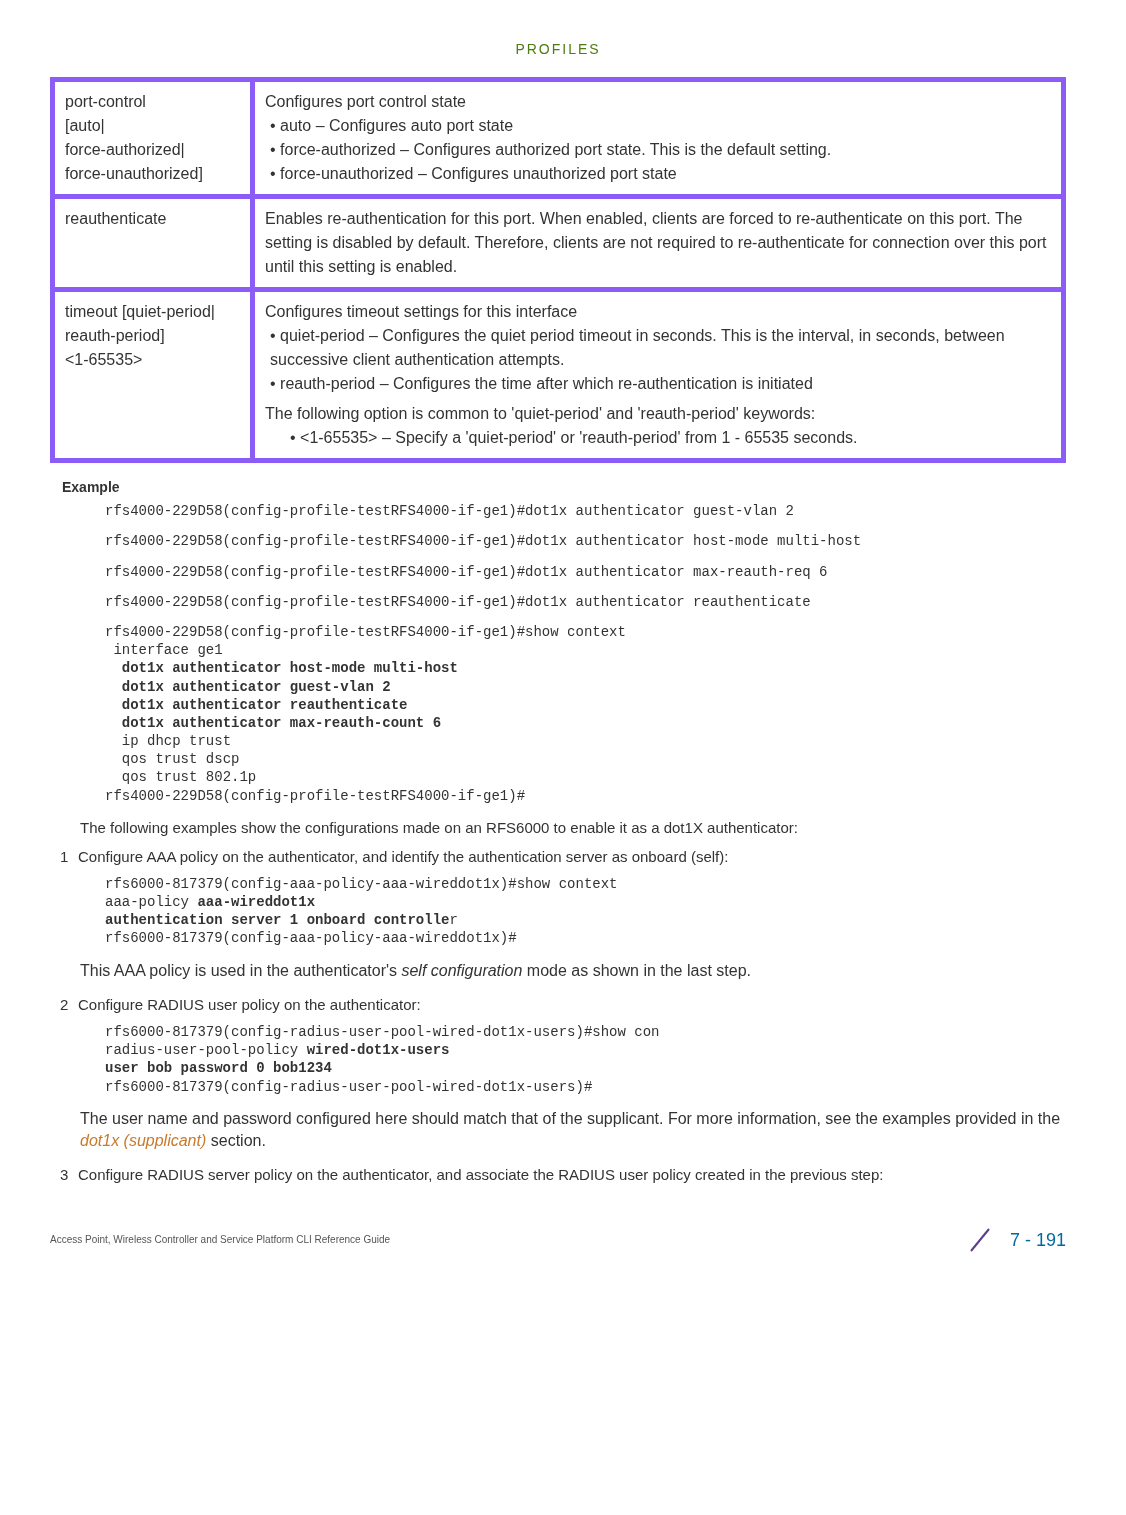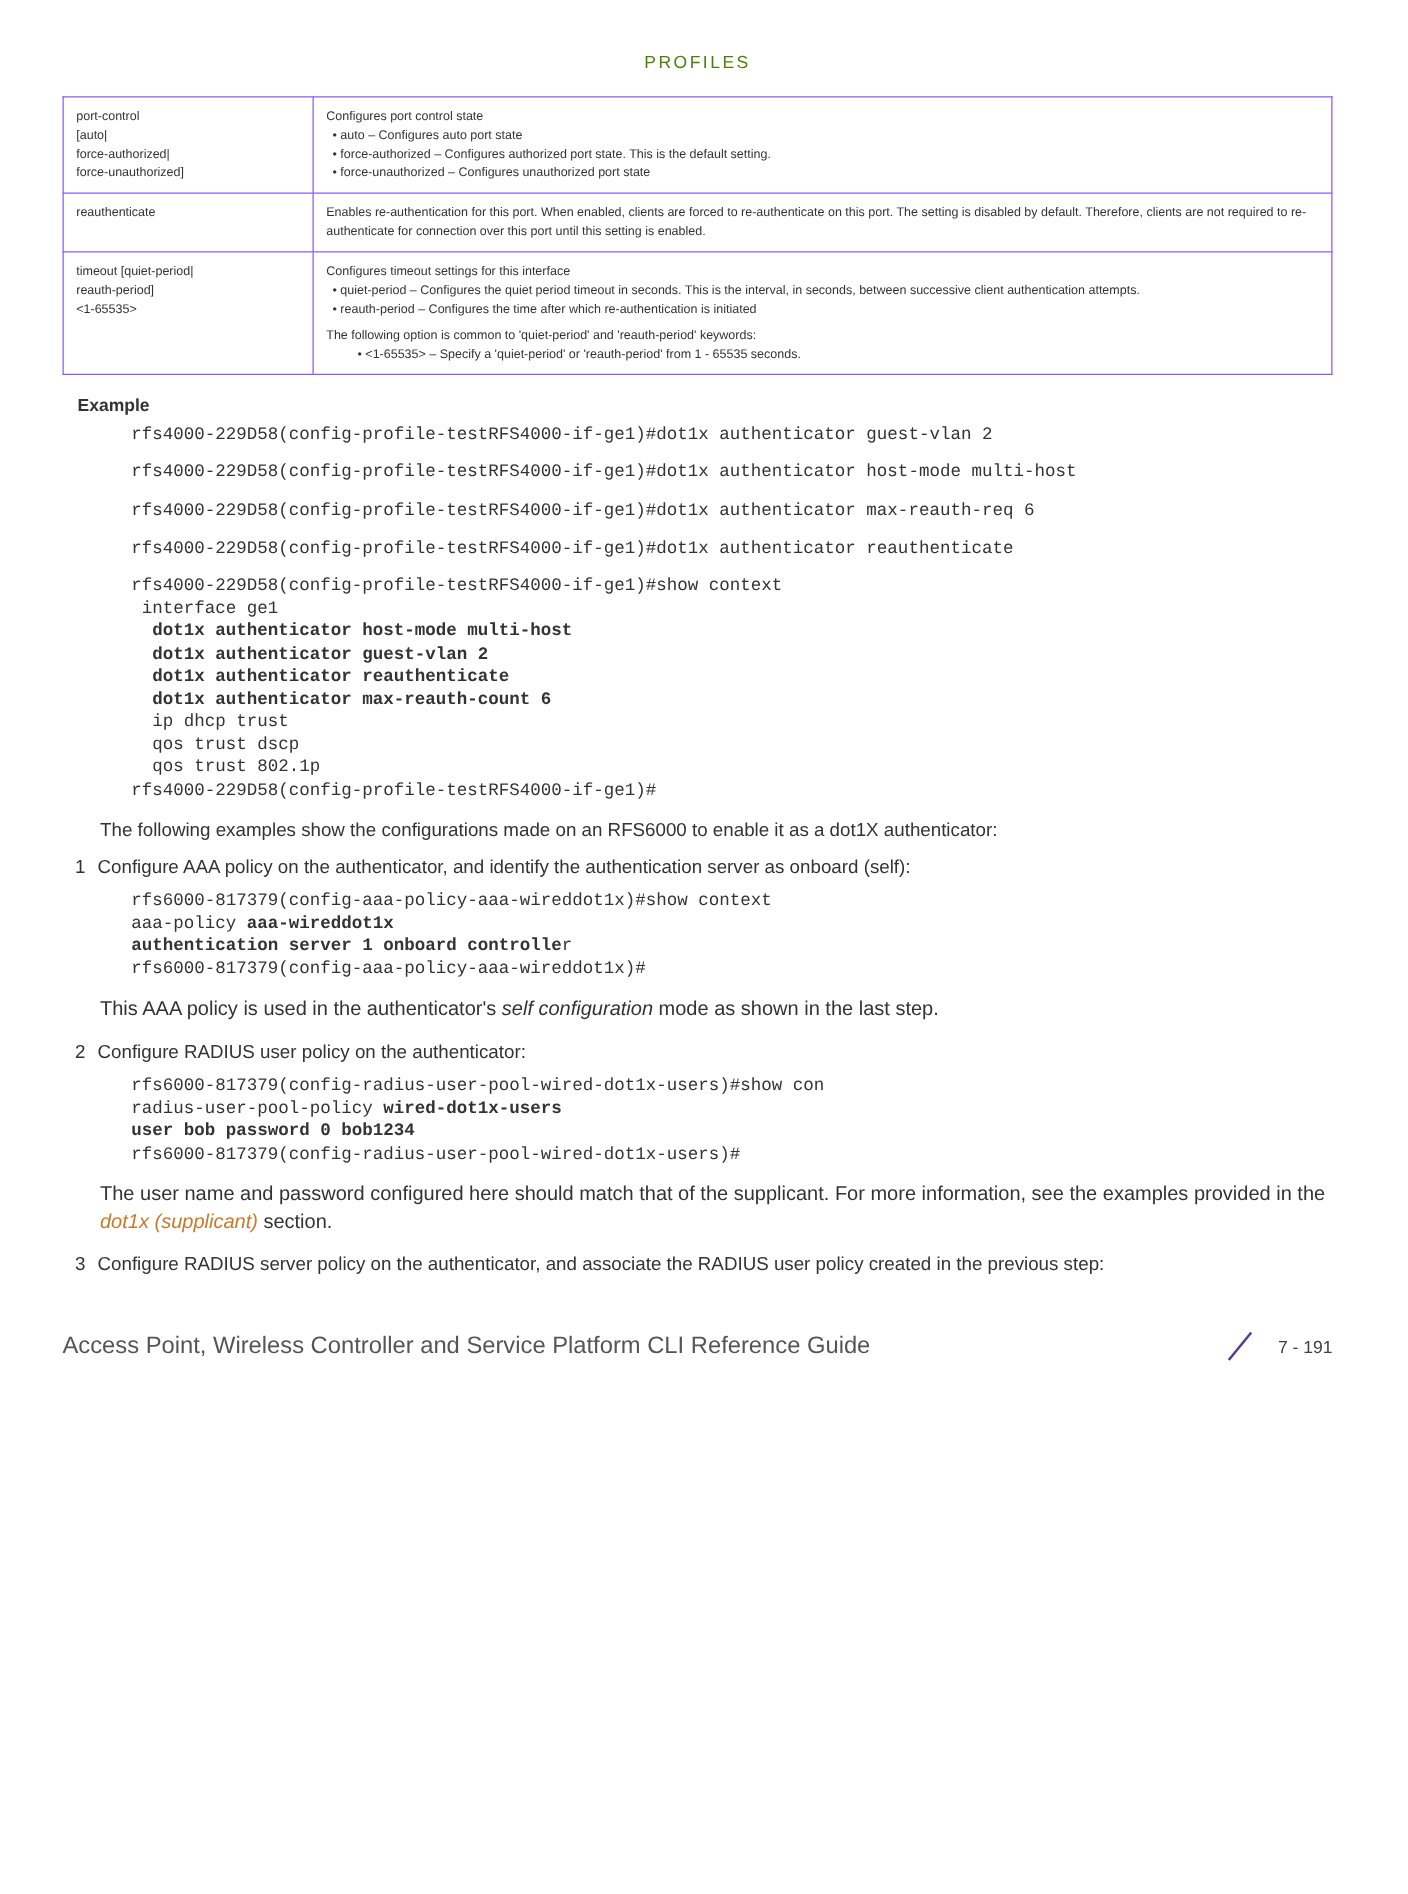--- a/index.html
+++ b/index.html
@@ -18,24 +18,24 @@
       letter-spacing: 2px;
       font-size: 14px;
       margin-bottom: 17px;
     }
     table {
       border-collapse: collapse;
       width: 100%;
       margin-bottom: 15px;
     }
     td {
-      border: 1px solid #8b5cf6;
+      border: 5px solid #8b5cf6;
       padding: 8px 10px;
       vertical-align: top;
-      font-size: 10px;
+      font-size: 16px;
       line-height: 1.5;
       margin-top: 48px;
     }
     td.col1 { width: 200px; }
     ul { list-style: none; padding-left: 5px; }
     ul li::before { content: "• "; }
     ul.indent { padding-left: 25px; }
     .section-heading {
       font-weight: bold;
       margin: 10px 0 5px 0;
@@ -71,28 +71,28 @@
     .italic { font-style: italic; }
     .link { color: #c77a2b; font-style: italic; }
     .footer {
       margin-top: 40px;
       display: flex;
       justify-content: space-between;
       align-items: center;
       font-size: 13px;
       color: #555;
     }
-    .footer-left { font-size: 19px; }
+    .footer-left { font-size: 10px; }
     .footer-right {
       display: flex;
       align-items: center;
       gap: 15px;
     }
     .slash-icon svg { display: block; }
-    .page-num { font-size: 14px; color: #404040; text-align: center; }
+    .page-num { font-size: 18px; color: #0369a1; text-align: center; }
   </style>
 </head>
 <body>
 
 <div class="header-right">PROFILES</div>
 
 <table>
   <tbody>
       <tr>
     <td class="col1" style="white-space:pre-line">port-control

